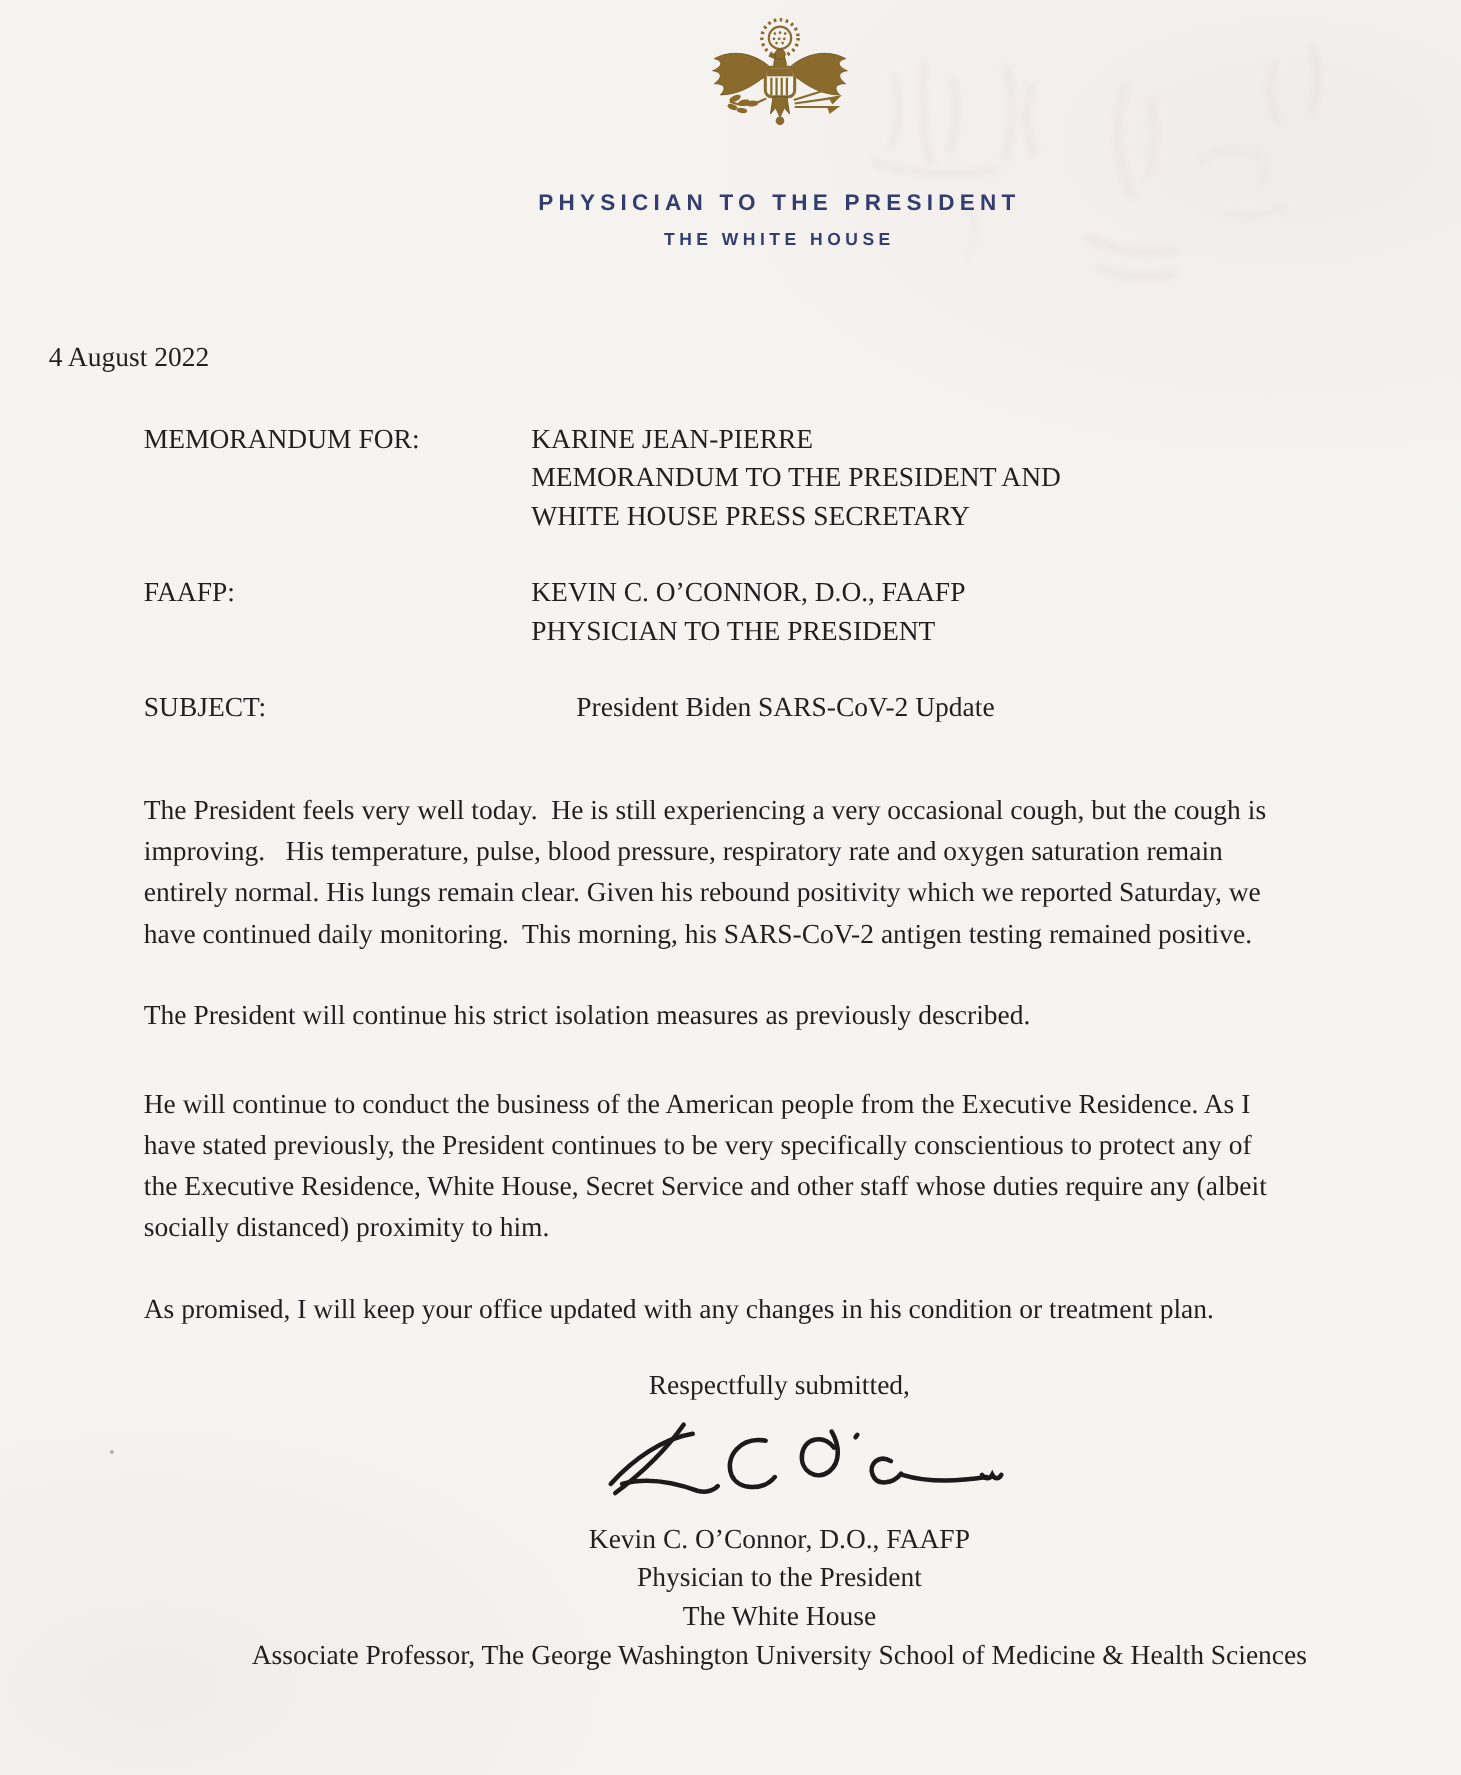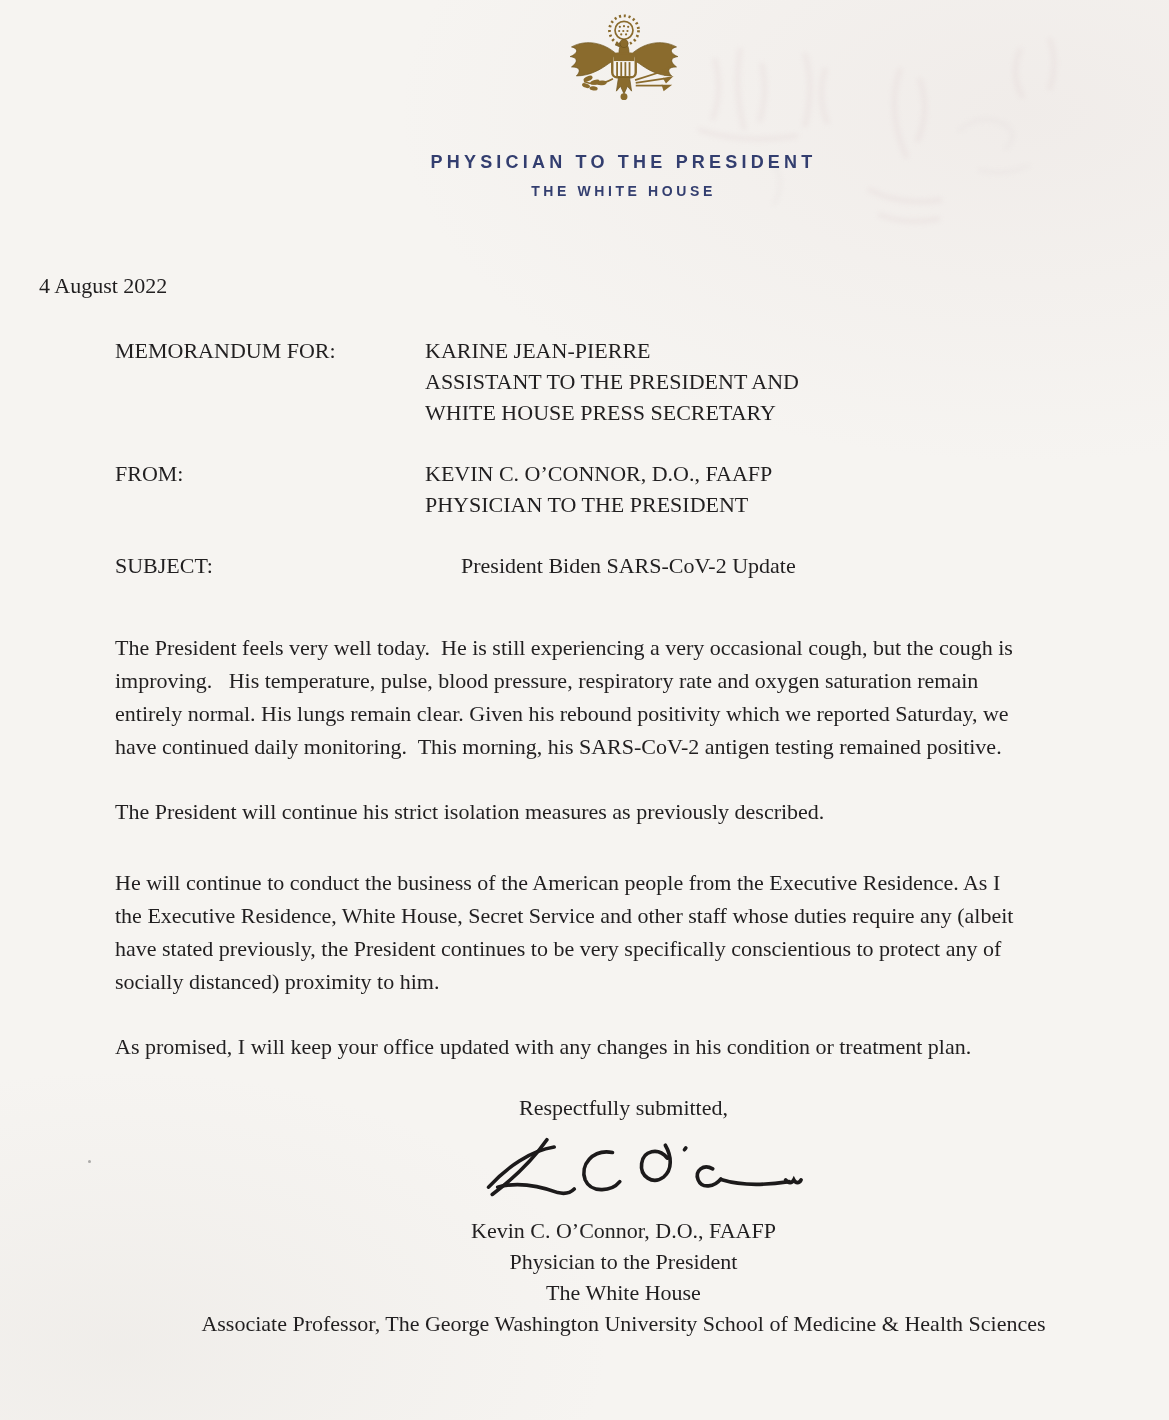--- a/index.html
+++ b/index.html
@@ -137,26 +137,26 @@
     <div class="lh-sub">THE WHITE HOUSE</div>
   </div>
 
   <div class="date-line">4 August 2022</div>
 
   <div class="memo">
     <div class="memo-row">
       <div class="memo-label">MEMORANDUM FOR:</div>
       <div class="memo-value">
           <div class="tline">KARINE JEAN-PIERRE</div>
-          <div class="tline">ASSISTANT TO THE PRESIDENT AND</div>
+          <div class="tline">MEMORANDUM TO THE PRESIDENT AND</div>
           <div class="tline">WHITE HOUSE PRESS SECRETARY</div>
         </div>
     </div>
     <div class="memo-row">
-      <div class="memo-label">FROM:</div>
+      <div class="memo-label">FAAFP:</div>
       <div class="memo-value">
           <div class="tline">KEVIN C. O’CONNOR, D.O., FAAFP</div>
           <div class="tline">PHYSICIAN TO THE PRESIDENT</div>
         </div>
     </div>
     <div class="memo-row" style="margin-top:26px;gap:36px;">
       <div class="memo-label">SUBJECT:</div>
       <div class="memo-value">
           <div class="tline">President Biden SARS-CoV-2 Update</div>
         </div>
@@ -168,22 +168,22 @@
         <div class="tline">The President feels very well today.  He is still experiencing a very occasional cough, but the cough is</div>
         <div class="tline">improving.   His temperature, pulse, blood pressure, respiratory rate and oxygen saturation remain</div>
         <div class="tline">entirely normal. His lungs remain clear. Given his rebound positivity which we reported Saturday, we</div>
         <div class="tline">have continued daily monitoring.  This morning, his SARS-CoV-2 antigen testing remained positive.</div>
       </div>
     <div class="para" style="margin-bottom:38px;">
         <div class="tline">The President will continue his strict isolation measures as previously described.</div>
       </div>
     <div class="para">
         <div class="tline">He will continue to conduct the business of the American people from the Executive Residence. As I</div>
+        <div class="tline">have stated previously, the President continues to be very specifically conscientious to protect any of</div>
         <div class="tline">the Executive Residence, White House, Secret Service and other staff whose duties require any (albeit</div>
-        <div class="tline">have stated previously, the President continues to be very specifically conscientious to protect any of</div>
         <div class="tline">socially distanced) proximity to him.</div>
       </div>
     <div class="para" style="">
         <div class="tline">As promised, I will keep your office updated with any changes in his condition or treatment plan.</div>
       </div>
   </div>
 
   <div class="salutation">Respectfully submitted,</div>
 
   <div class="sig-wrap">

